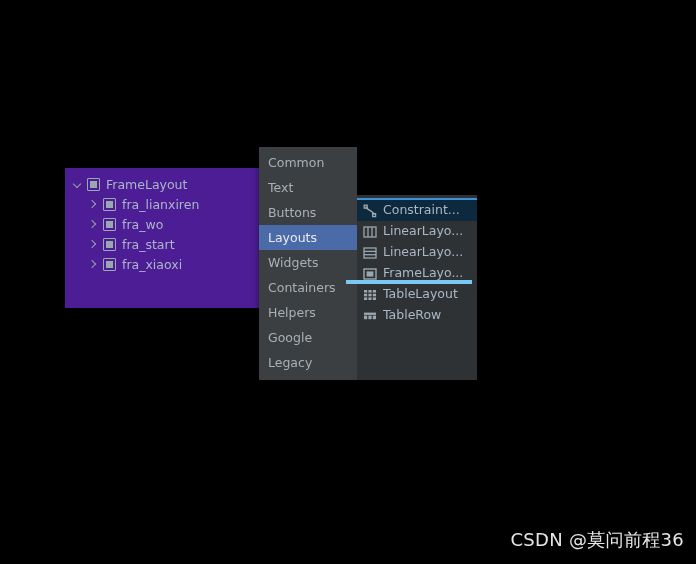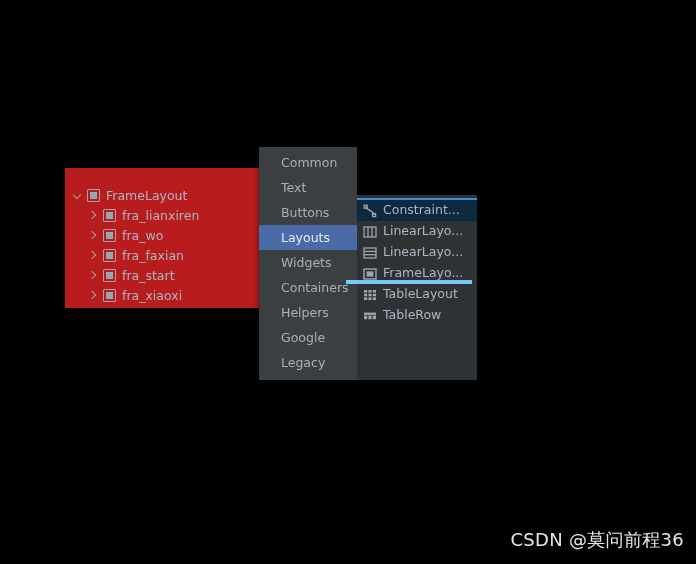--- a/index.html
+++ b/index.html
@@ -16,23 +16,23 @@
     -webkit-font-smoothing: antialiased;
   }
 
   
   #component-tree {
     position: absolute;
     left: 65px;
     top: 168px;
     width: 194px;
     height: 140px;
-    background: #b91c1c;
-    box-sizing: border-box;
-    padding-top: 17px;
+    background: #4c1d95;
+    box-sizing: border-box;
+    padding-top: 6px;
     overflow: hidden;
   }
   .tree-row {
     display: flex;
     align-items: center;
     height: 20px;
     padding-left: 6px;
     font-size: 12.5px;
     color: #a9b7c6;
     white-space: nowrap;
@@ -89,21 +89,21 @@
   }
   #palette-categories {
     width: 98px;
     background: #3c3f41;
     padding-top: 3px;
     box-sizing: border-box;
   }
   .cat-row {
     height: 25px;
     line-height: 25px;
-    padding-left: 22px;
+    padding-left: 9px;
     font-size: 12.5px;
     color: #a9b0b6;
     white-space: nowrap;
     box-sizing: border-box;
   }
   .cat-row.selected {
     background: #4a6ba8;
     color: #e8eaec;
   }
 
@@ -175,25 +175,20 @@
   </div>
   <div class="tree-row child">
     <span class="twisty closed"></span>
     <span class="frame-icon"></span>
     <span class="tree-label">fra_lianxiren</span>
   </div>
   <div class="tree-row child">
     <span class="twisty closed"></span>
     <span class="frame-icon"></span>
     <span class="tree-label">fra_wo</span>
-  </div>
-  <div class="tree-row child">
-    <span class="twisty closed"></span>
-    <span class="frame-icon"></span>
-    <span class="tree-label">fra_faxian</span>
   </div>
   <div class="tree-row child">
     <span class="twisty closed"></span>
     <span class="frame-icon"></span>
     <span class="tree-label">fra_start</span>
   </div>
   <div class="tree-row child">
     <span class="twisty closed"></span>
     <span class="frame-icon"></span>
     <span class="tree-label">fra_xiaoxi</span>

